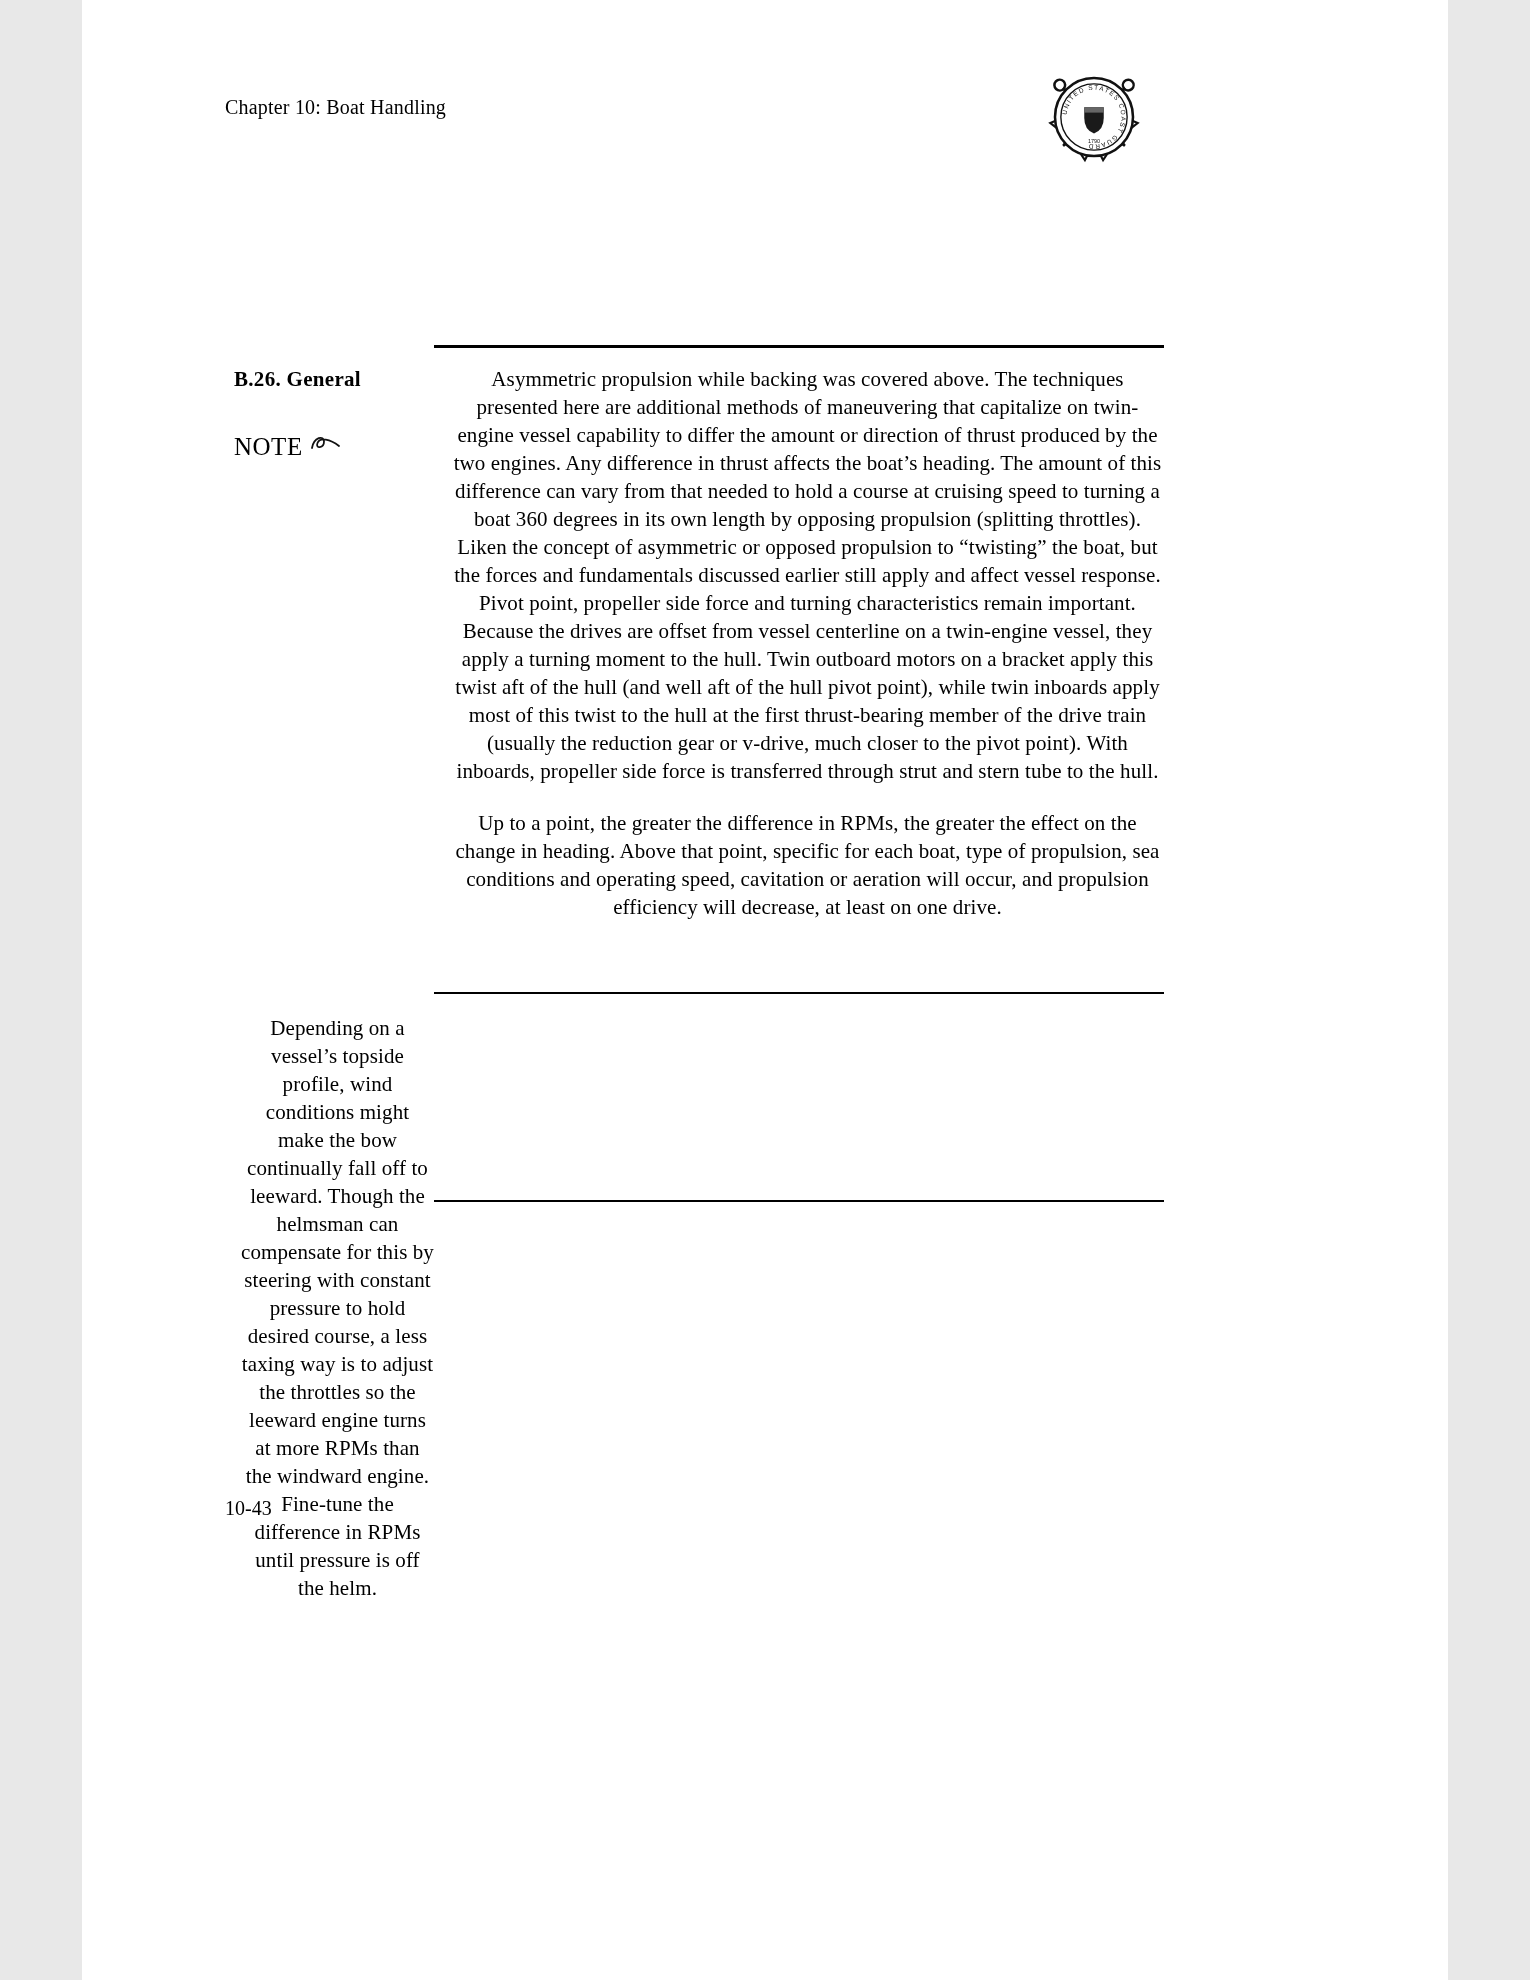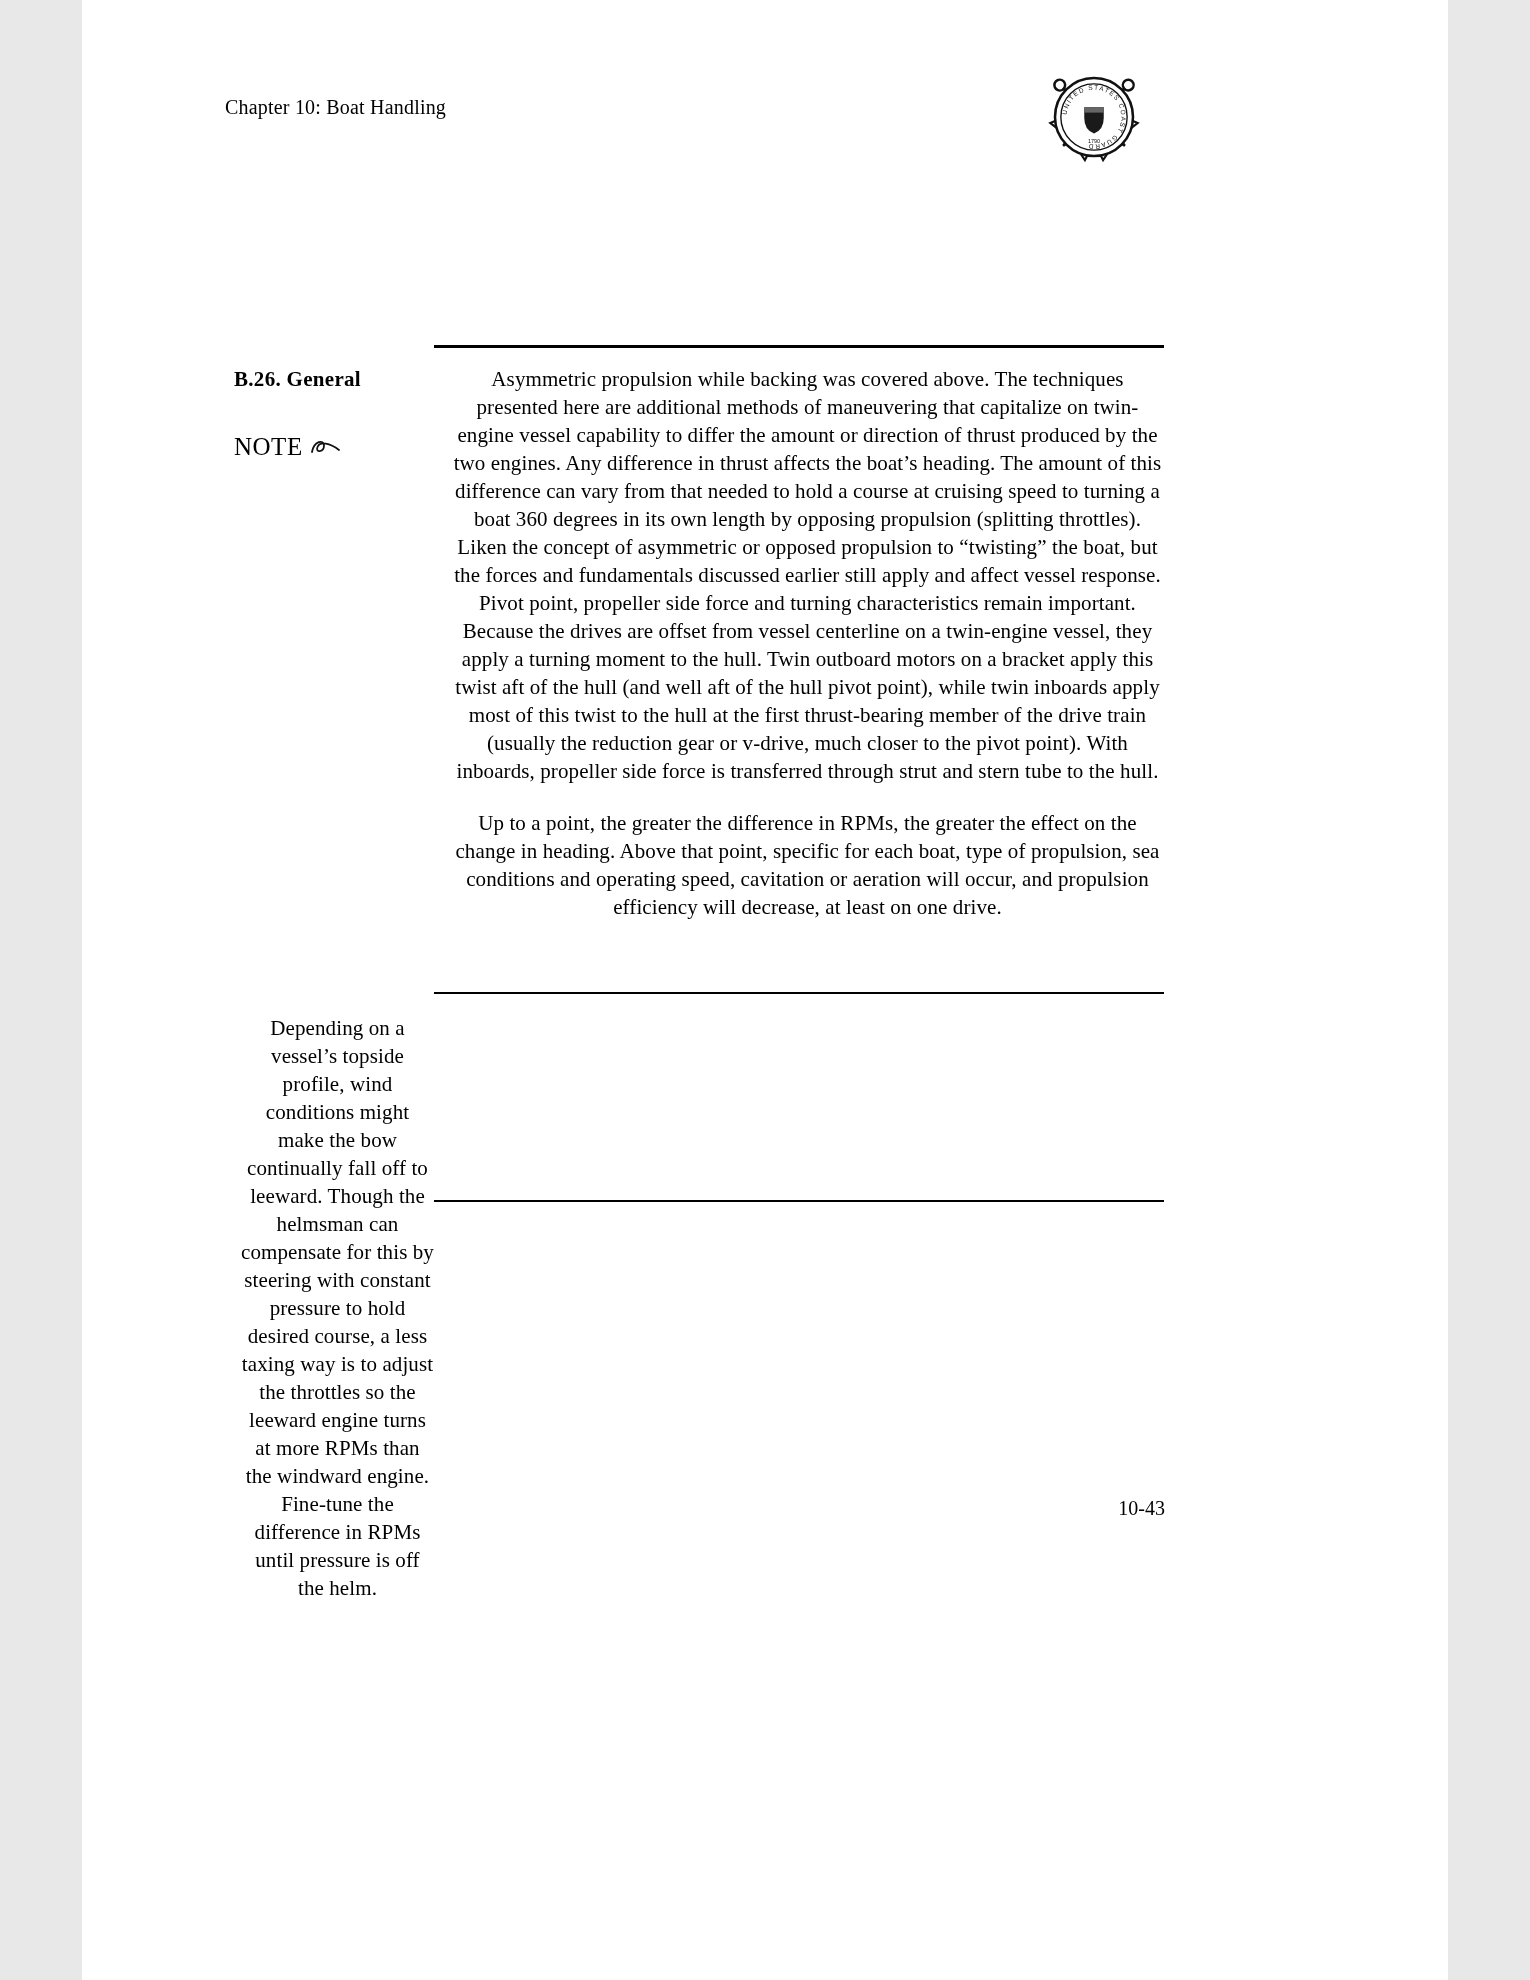--- a/index.html
+++ b/index.html
@@ -36,38 +36,38 @@
   }
   .section-1 { top:365px; }
   .section-2 { top:1014px; }
   .label-col { padding-left:9px; }
   .section-label {
     font-size:21px; font-weight:700; line-height:28px;
     width:172px; letter-spacing:0.3px;
   }
   .note-label {
     margin-top:40px; font-size:25px; letter-spacing:0.5px;
-    display:flex; align-items:center; gap:7px;
+    display:flex; gap:7px;
   }
   .note-box {
     margin-top:15px; width:192px;
     border:2px solid #000;
     box-shadow:8px 8px 0 -1px #000;
     padding:9px 8px 12px 11px;
     font-size:18px; line-height:24.5px;
     background:#fff;
   }
   .body-col { padding-left:16px;text-align:center; }
   .body-col p {
     font-size:21px; line-height:28px; margin-bottom:24px;
     letter-spacing:0.1px;
   }
   .footer {
     position:absolute; left:143px; top:1497px; width:940px;
-    text-align:right; font-size:20px;
+    text-align:left; font-size:20px;
   }
 </style>
 </head>
 <body>
 
 <div class="page">
 
   <div class="chapter-header">Chapter 10:  Boat Handling</div>
 
   <svg class="seal" width="156" height="110" viewBox="0 0 160 112" xmlns="http://www.w3.org/2000/svg">

